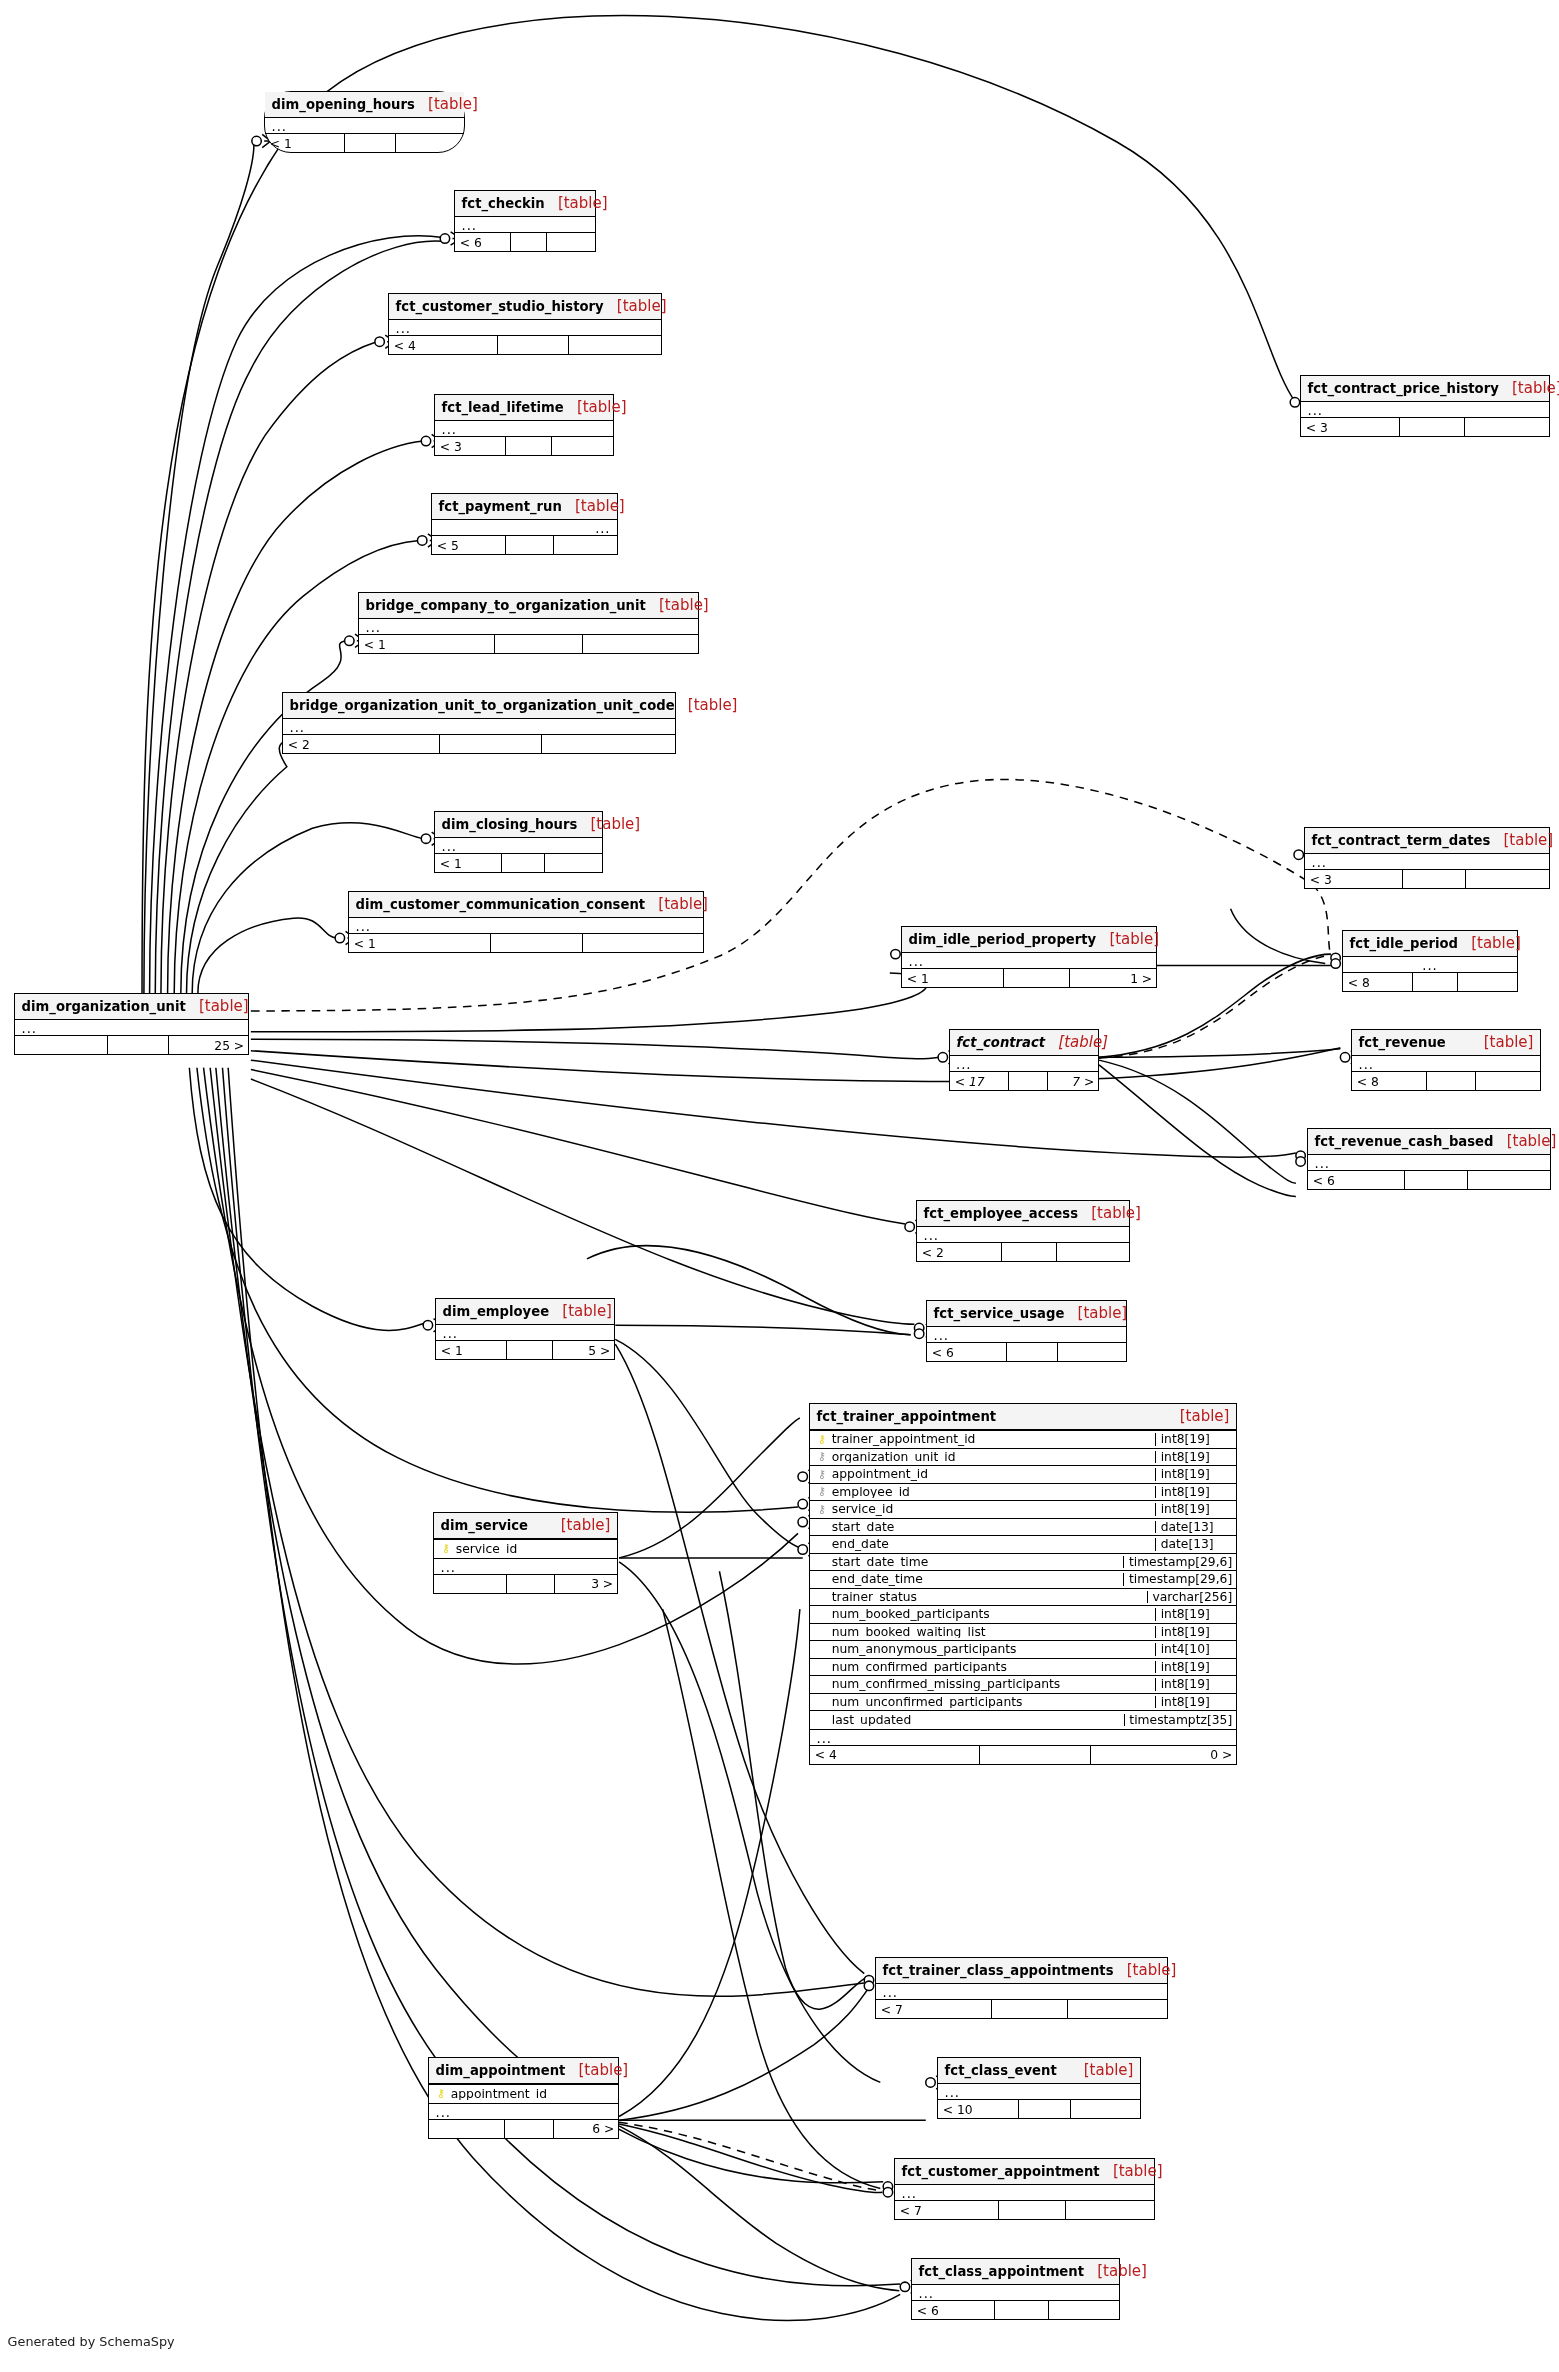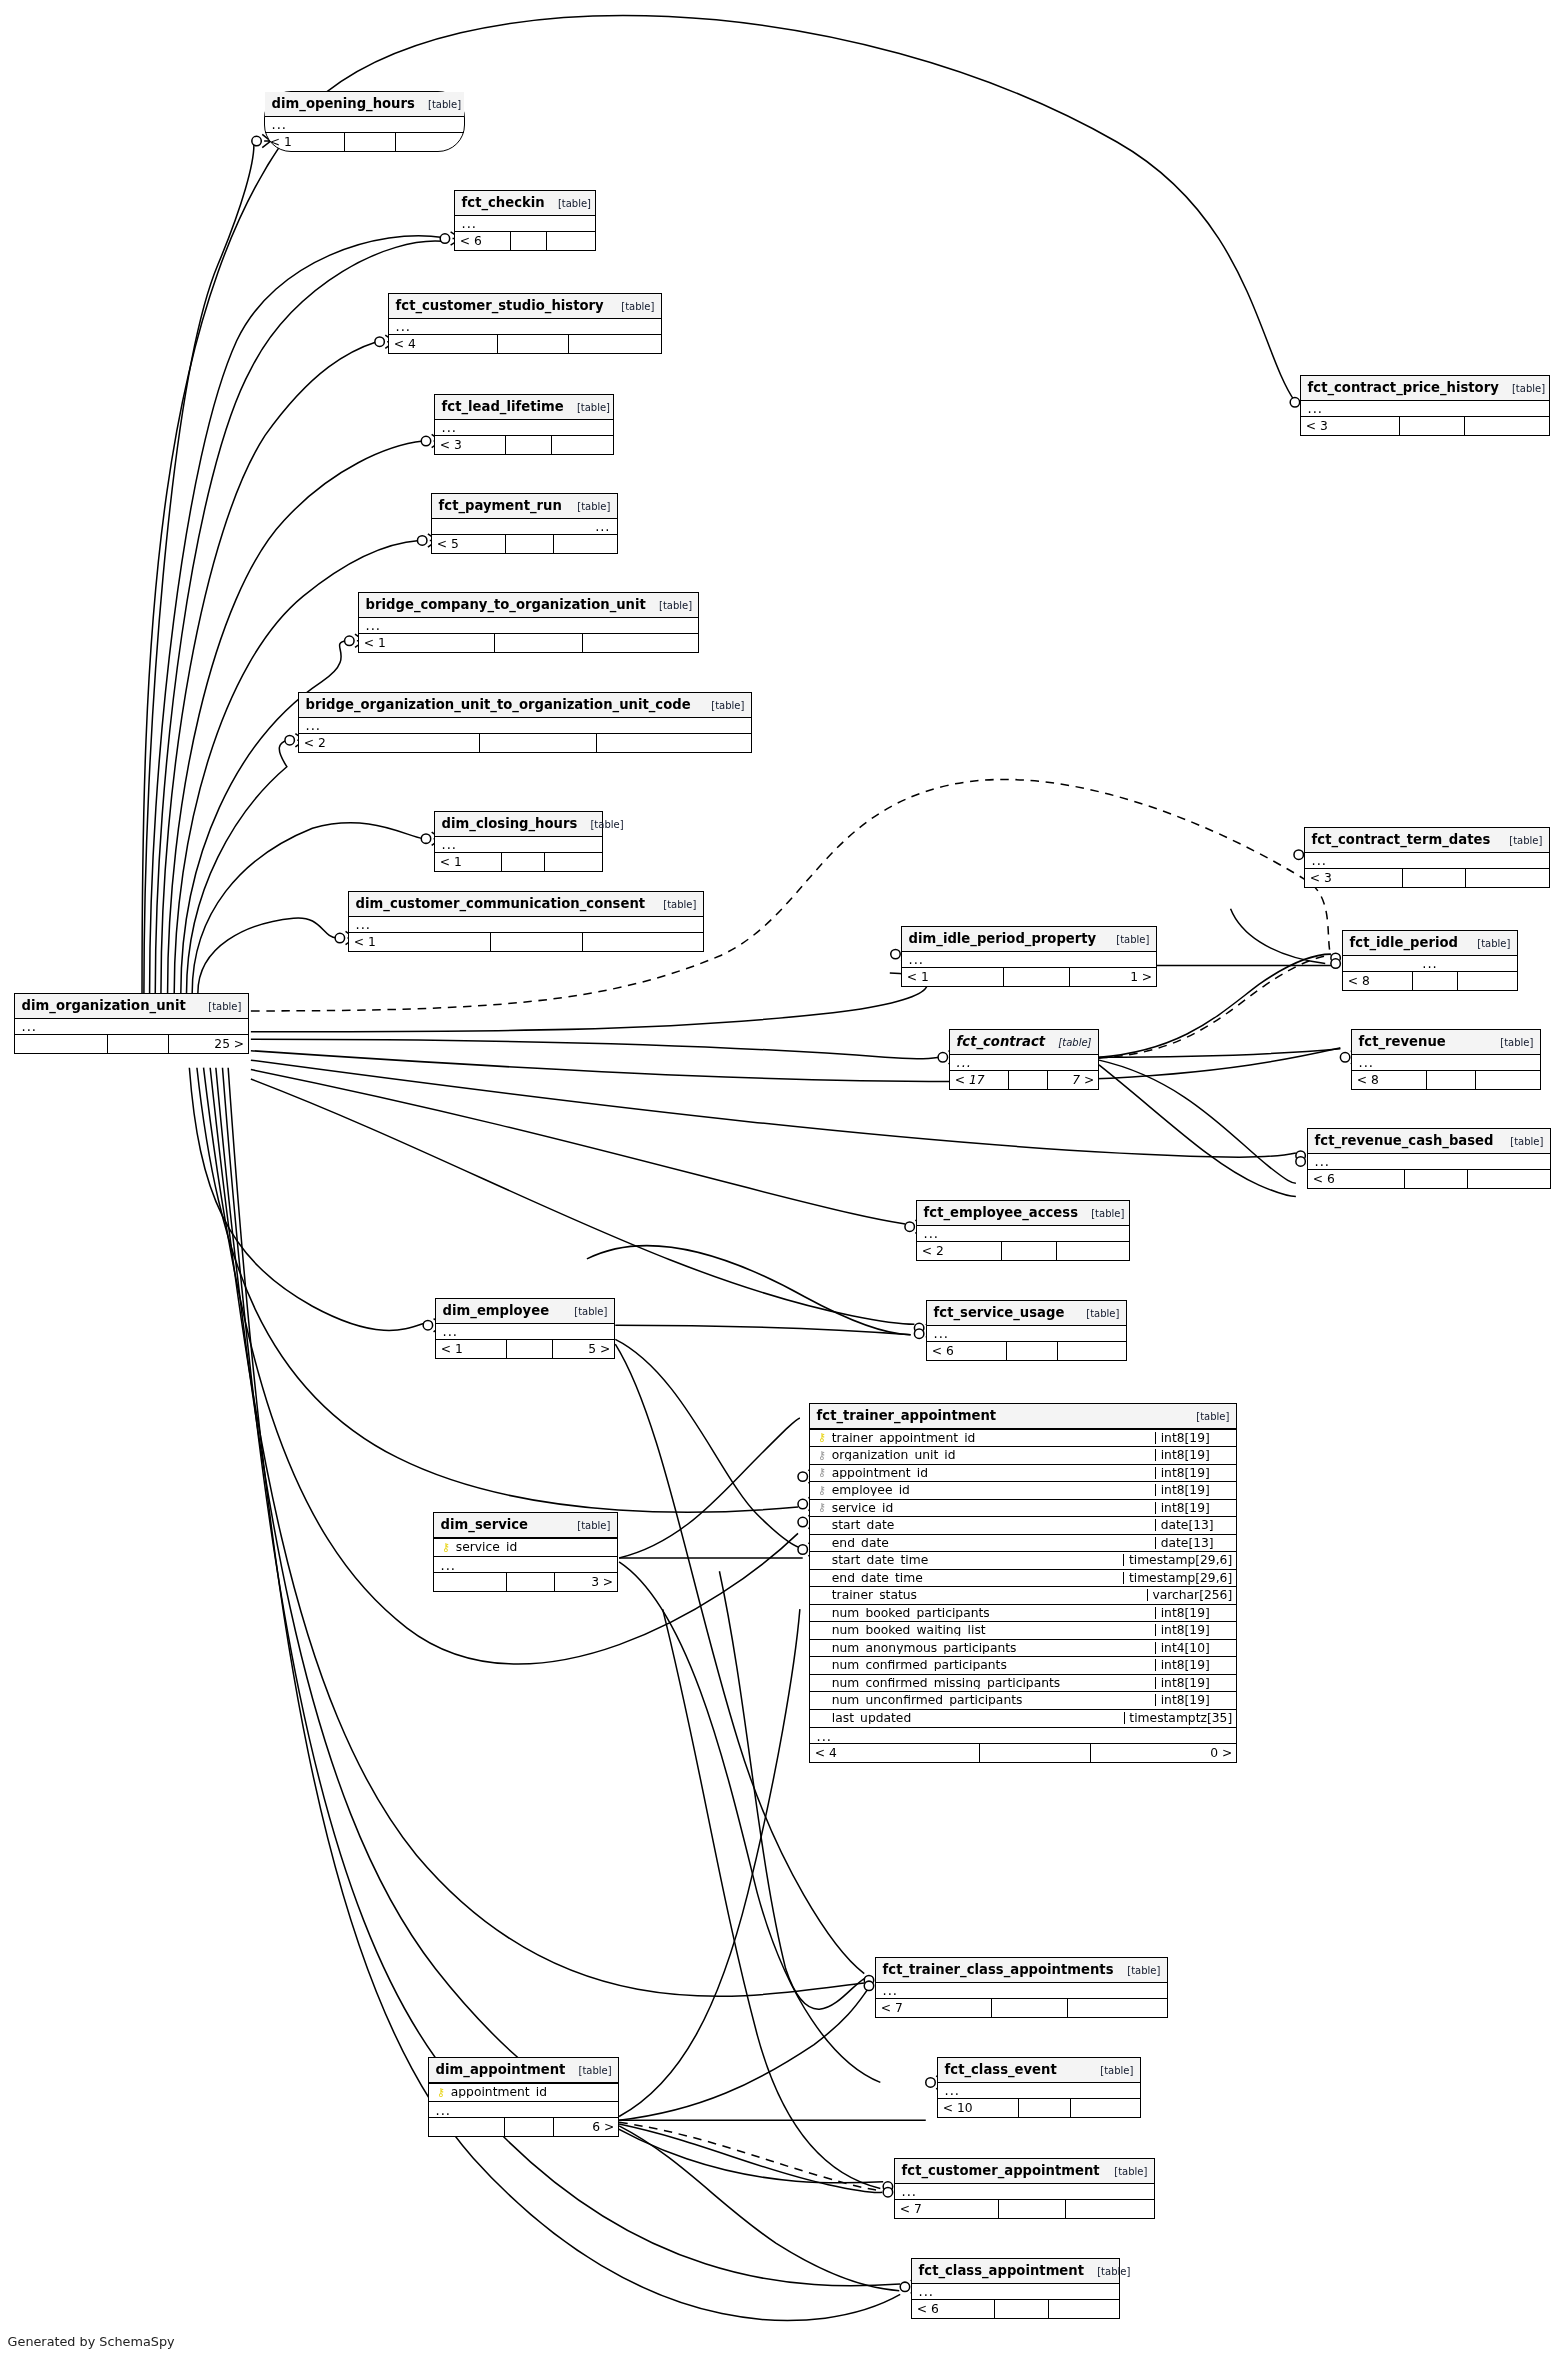--- a/index.html
+++ b/index.html
@@ -65,22 +65,22 @@
     align-items: baseline;
     justify-content: space-between;
     white-space: nowrap;
   }
   .tnode .tname {
     font-weight: bold;
     font-size: 13.2px;
     color: #000000;
   }
   .tnode .ttag {
-    font-size: 10px;
-    color: #0f172a;
+    font-size: 15px;
+    color: #b91c1c;
     padding-left: 13.2px;
   }
   .tnode .tellipsis {
     padding: 1.9px 6.6px 5.7px 6.6px;
     font-size: 13.2px;
     color: #000000;
     letter-spacing: 0.9px;
     height: 15px;
     box-sizing: border-box;
   }
@@ -394,21 +394,21 @@
           <span class="tname">bridge_company_to_organization_unit</span>
           <span class="ttag">[table]</span>
         </div>
         <div class="tellipsis">...</div>
         <div class="tfoot">
           <div class="fcell fleft">&lt; 1</div>
           <div class="fcell fmid"></div>
           <div class="fcell fright"></div>
         </div>
       </div>
-      <div class="tnode" style="left: 298px; top: 692px; width: 454px;">
+      <div class="tnode" style="left: 282px; top: 692px; width: 394px;">
         <div class="thead">
           <span class="tname">bridge_organization_unit_to_organization_unit_code</span>
           <span class="ttag">[table]</span>
         </div>
         <div class="tellipsis">...</div>
         <div class="tfoot">
           <div class="fcell fleft">&lt; 2</div>
           <div class="fcell fmid"></div>
           <div class="fcell fright"></div>
         </div>

